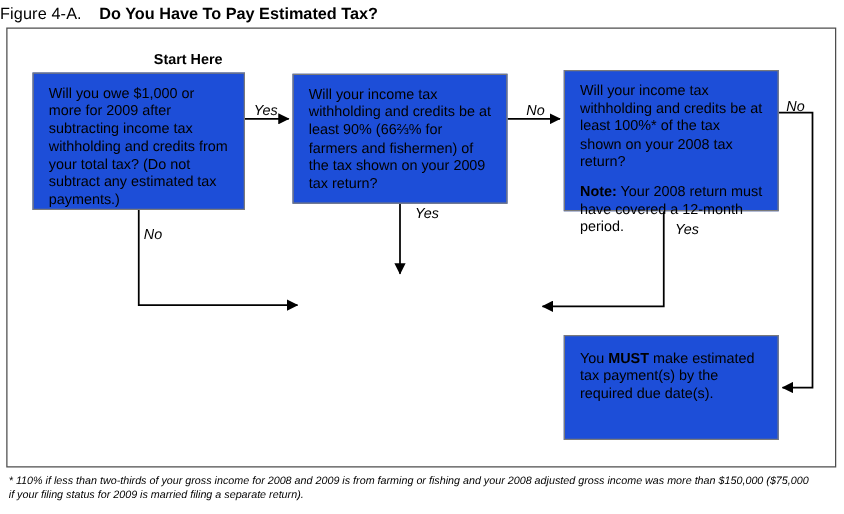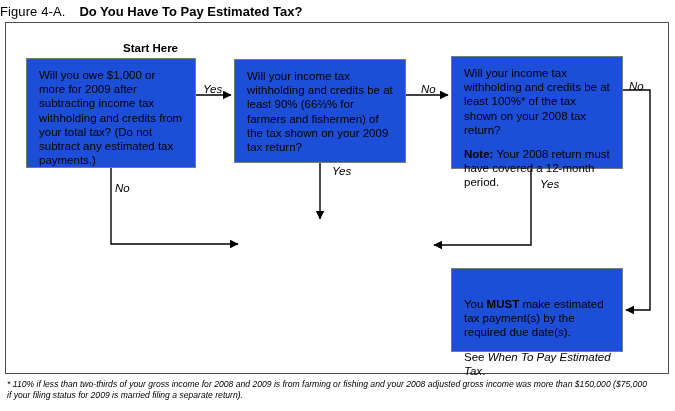--- a/index.html
+++ b/index.html
@@ -30,21 +30,21 @@
   }
   .node p{margin:0;}
   .node p + p{margin-top:10px;}
   b{font-weight:bold;}
   i{font-style:italic;}
 
   #box-owe       {left:26px; top:58px;  width:170px;height:110px;}
   #box-w2009     {left:234px;top:59px;  width:172px;height:104px;}
   #box-w2008     {left:451px;top:56px;  width:172px;height:113px;}
   #box-not       {left:241px;top:222px; width:190px;height:46px; padding-top:11px;}
-  #box-must      {left:451px;top:268px; width:172px;height:84px; padding-top:28px;}
+  #box-must      {left:451px;top:268px; width:172px;height:84px; padding-top:11px;}
 
   
   .start-here{
     position:absolute;left:68px;top:42px;width:110px;
     font-size:11.5px;font-weight:bold;text-align:right;
   }
 
   
   .edge-label{position:absolute;font-size:11.5px;font-style:italic;white-space:nowrap;text-align:center;}
   #lbl-yes-1{left:203px;top:83px;}
@@ -108,21 +108,20 @@
   </div>
 
   <div class="node" id="box-w2008">
     <p>Will your income tax withholding and credits be at least 100%* of the tax shown on your 2008 tax return?</p>
     <p><b>Note:</b><span> Your 2008 return must have covered a 12-month period.</span></p>
   </div>
 
 
   <div class="node" id="box-must">
     <p><span>You </span><b>MUST</b><span> make estimated tax payment(s) by the required due date(s).</span></p>
-    <p><span>See </span><i>When To Pay Estimated Tax</i><span>.</span></p>
   </div>
 
   <div class="edge-label" id="lbl-yes-1">Yes</div>
   <div class="edge-label" id="lbl-no-1">No</div>
   <div class="edge-label" id="lbl-no-2">No</div>
   <div class="edge-label" id="lbl-yes-2">Yes</div>
   <div class="edge-label" id="lbl-no-3">No</div>
   <div class="edge-label" id="lbl-yes-3">Yes</div>
 
   <div class="footnote">

